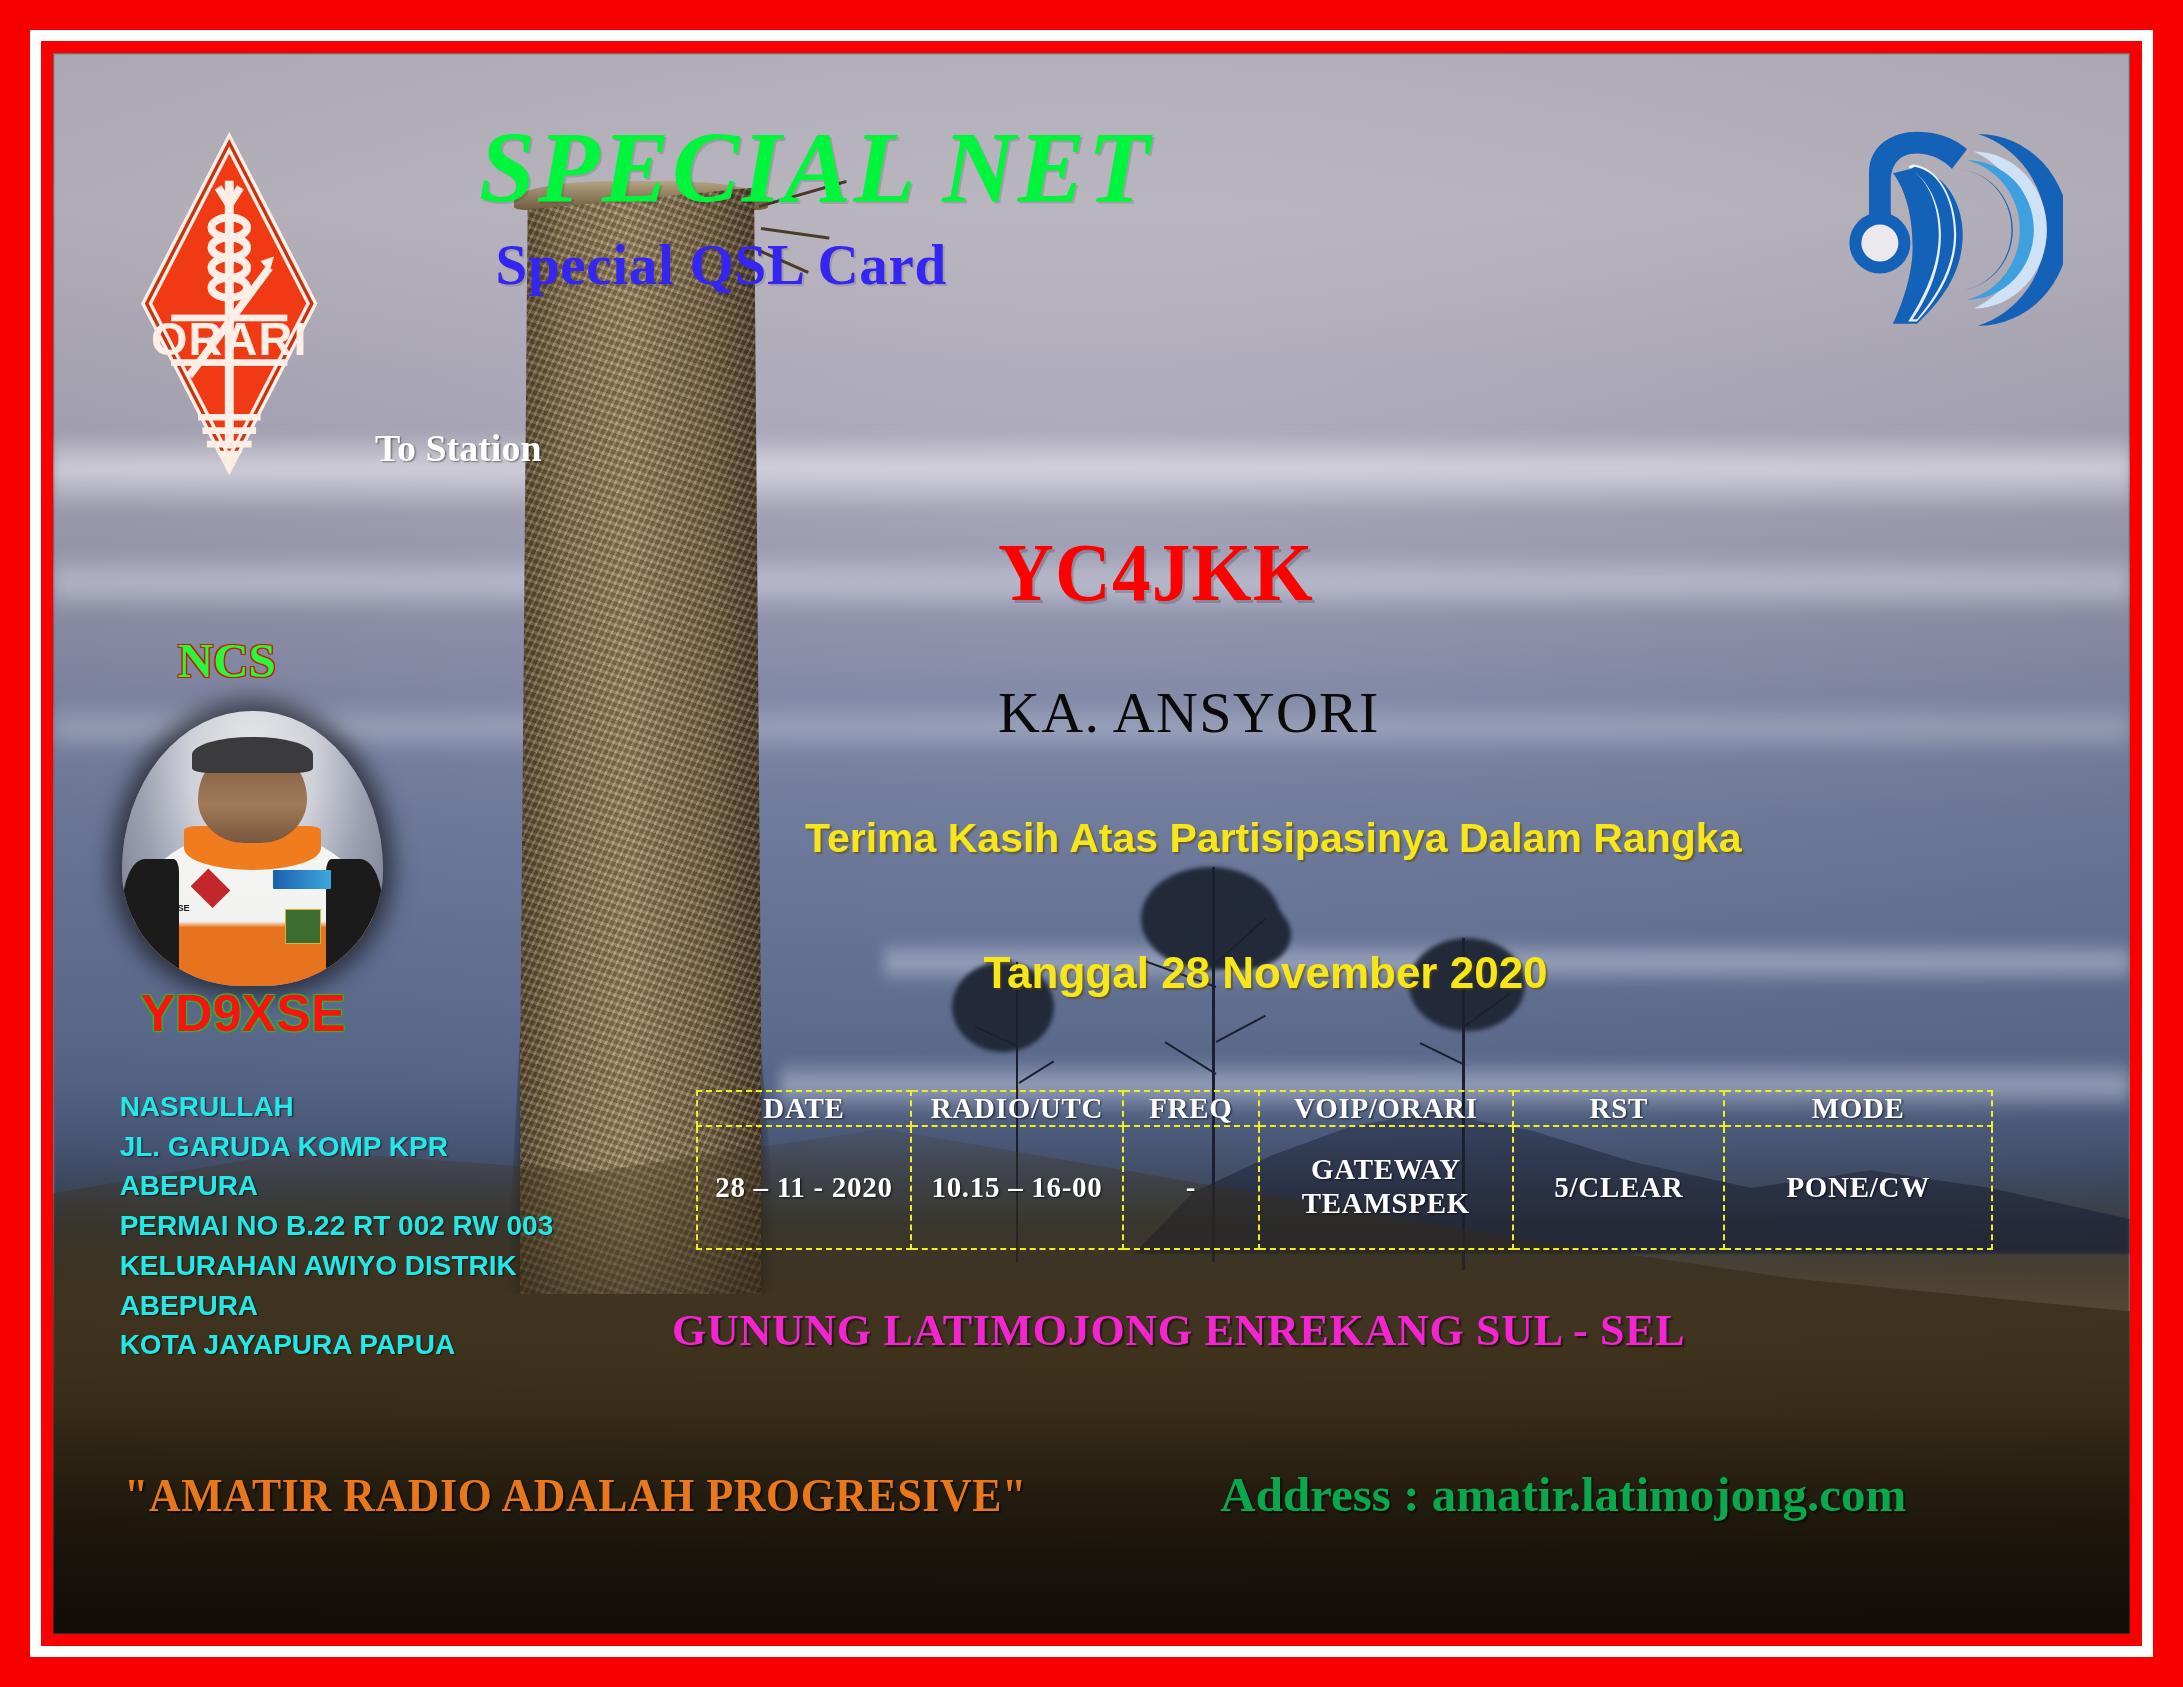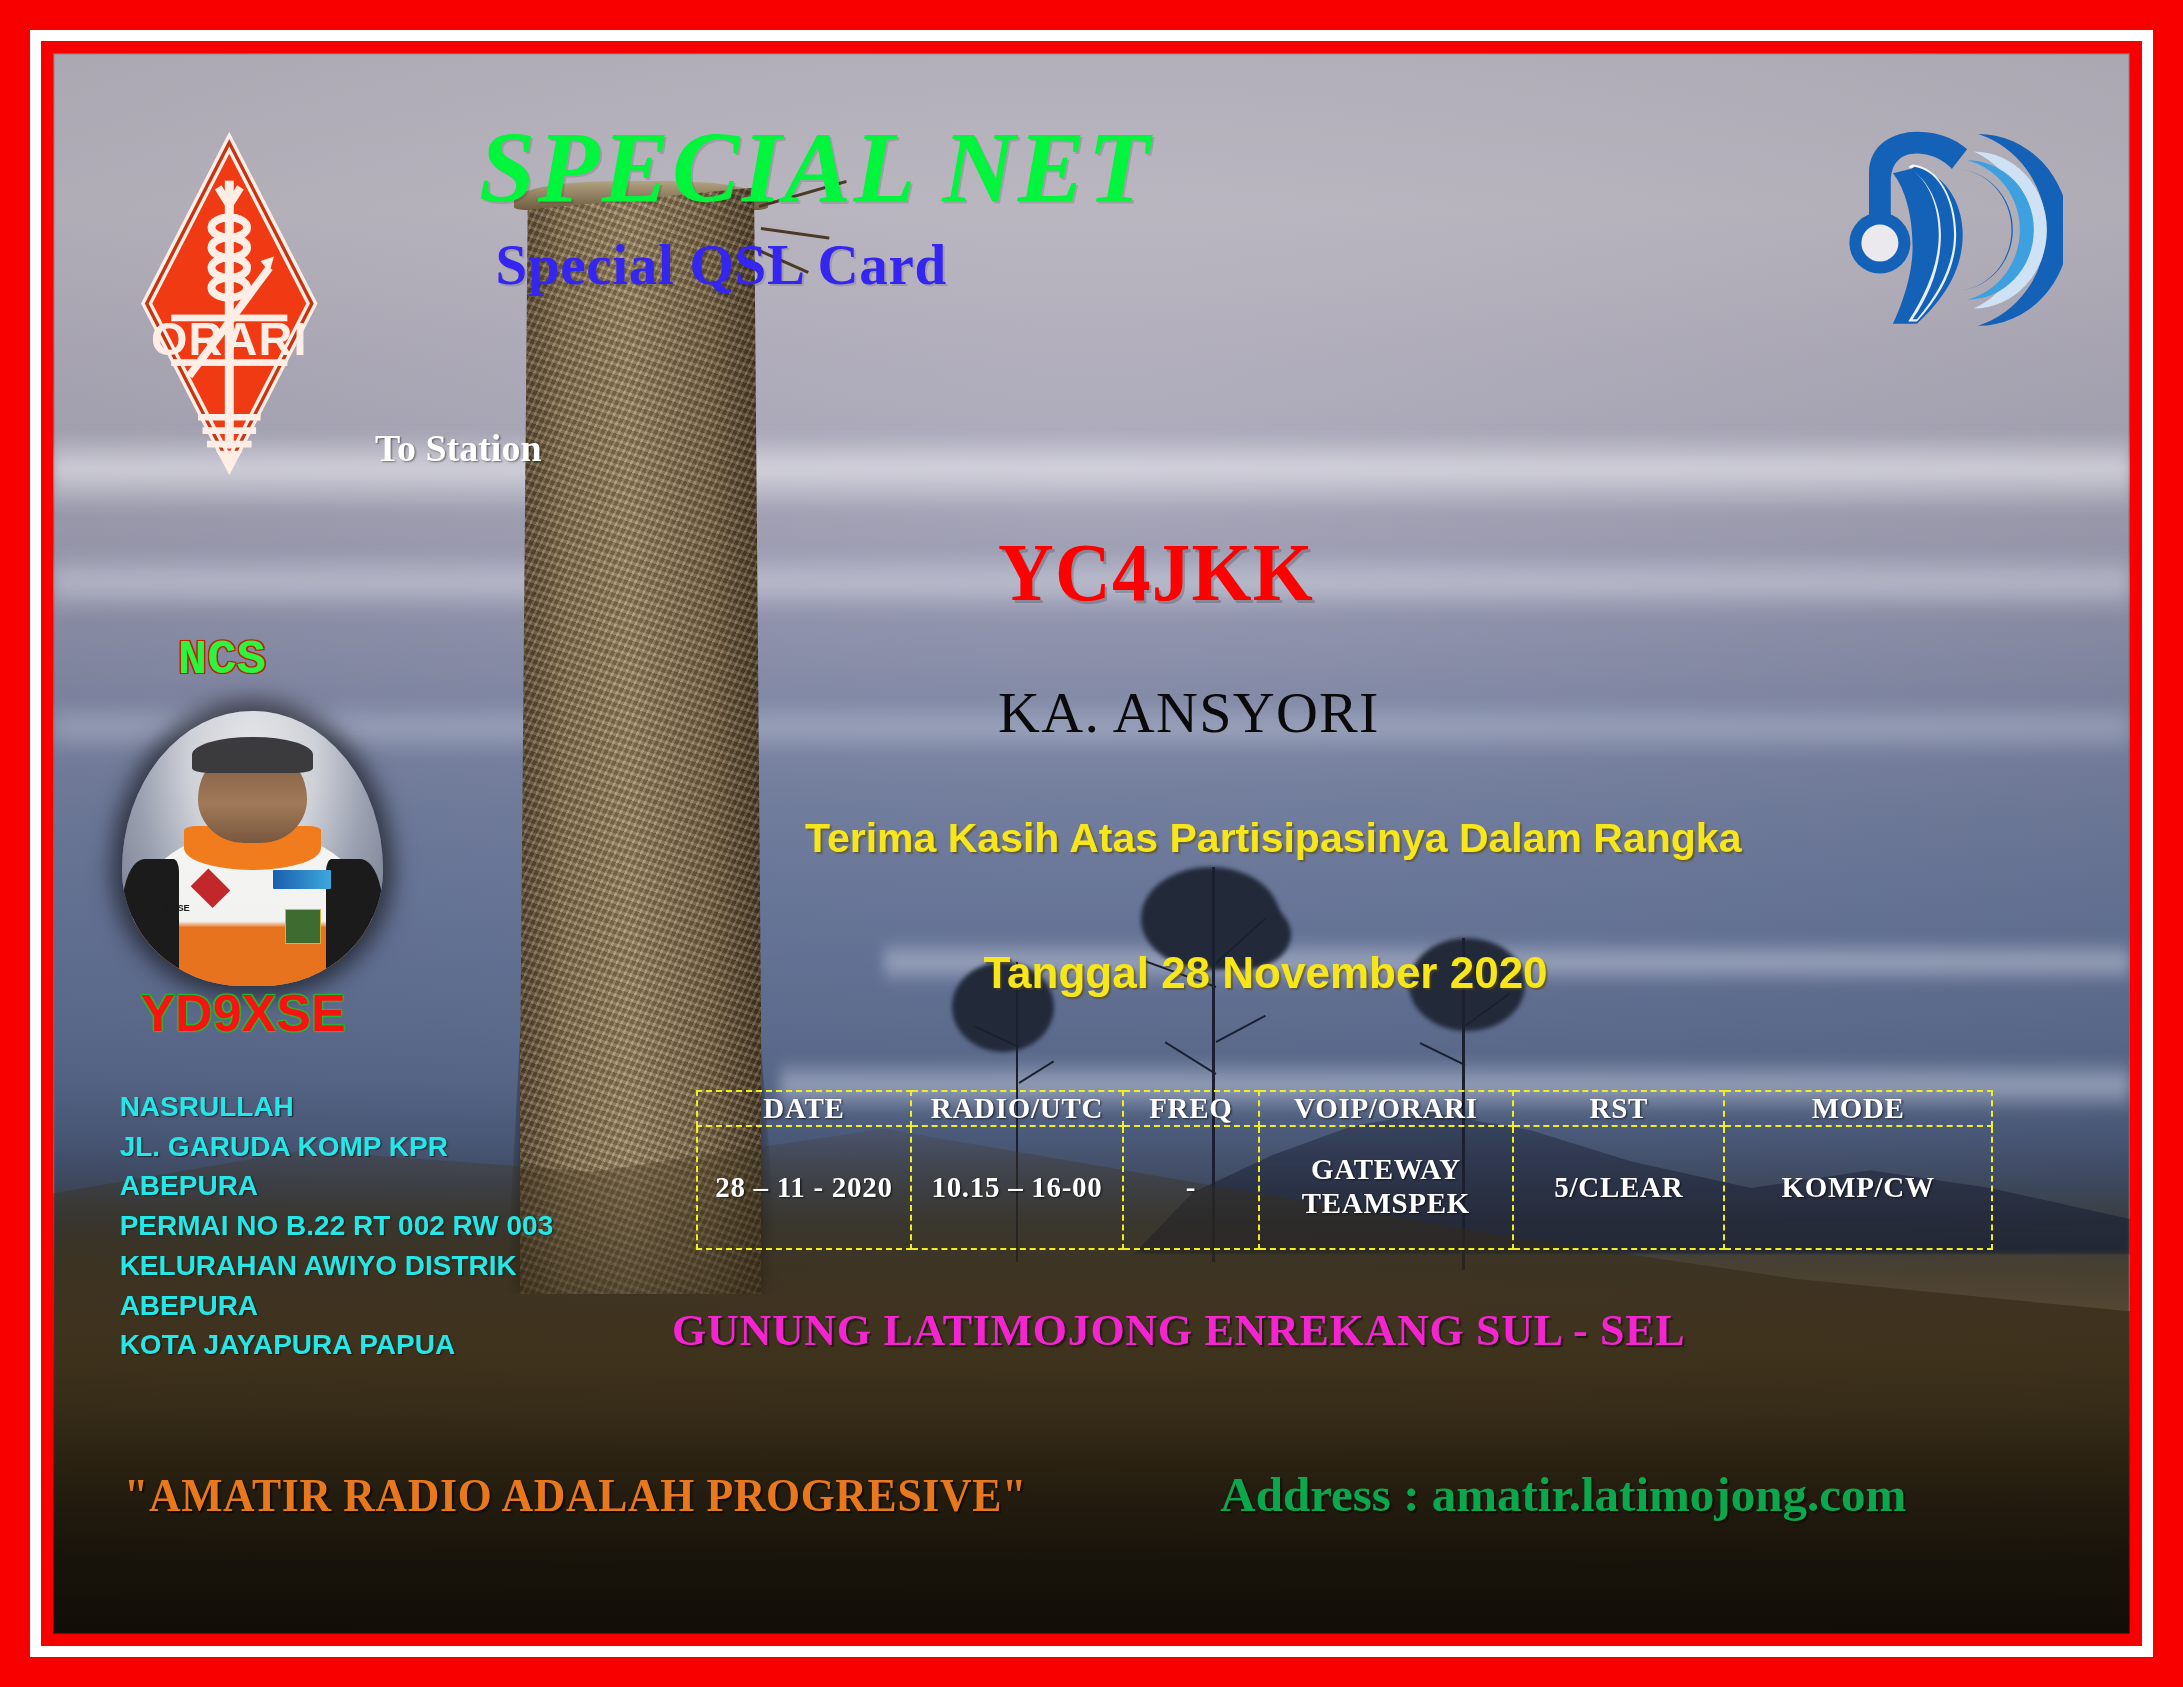--- a/index.html
+++ b/index.html
@@ -146,21 +146,21 @@
     font-family:"Liberation Sans",sans-serif;font-weight:bold;color:#f7e71a;
     text-shadow:2px 2px 1.3px rgba(90,70,0,0.55);
   }
   #thanks-line{left:36.2%;top:48.2%;font-size:41px;}
   #launch-line{left:43.2%;top:52.3%;font-size:40px;font-style:italic;letter-spacing:0.7px;}
   #date-line{left:44.8%;top:56.6%;font-size:44px;}
 
   
   #ncs-label{
     left:6.0%;top:36.6%;
-    font-family:Liberation Mono, monospace;font-weight:bold;font-size:49px;
+    font-family:Liberation Serif, serif;font-weight:bold;font-size:49px;
     color:#2bf53f;
     text-shadow:0 0 2px #d42a00,1.3px 1.3px 0 #b62400,-1.3px -1.3px 0 #b62400,1.3px -1.3px 0 #b62400,-1.3px 1.3px 0 #b62400;
   }
   #op-photo{
     position:absolute;left:3.3%;top:41.6%;width:12.6%;height:17.4%;
     border-radius:50% 50% 46% 46%/58% 58% 42% 42%;
     overflow:hidden;
     box-shadow:0 0 22.5px 10.6px rgba(0,0,0,0.55);
     background:radial-gradient(ellipse at 50% 18%, #e7e7ea 0%, #cfd1d8 34%, #9aa0b0 62%, #6d7384 100%);
   }
@@ -389,21 +389,21 @@
             <tbody>
               <tr>
                 <td>28 – 11 - 2020</td>
                 <td>10.15 – 16-00</td>
                 <td>-</td>
                 <td class="multi">
                   <div>GATEWAY</div>
                   <div>TEAMSPEK</div>
                 </td>
                 <td>5/CLEAR</td>
-                <td>KOMP/CW</td>
+                <td>PONE/CW</td>
               </tr>
             </tbody>
           </table>
 
           <div class="abs" id="location-line">GUNUNG LATIMOJONG ENREKANG SUL - SEL</div>
 
           <div class="abs" id="slogan">"AMATIR  RADIO ADALAH PROGRESIVE"</div>
           <div class="abs" id="web-address">Address  : amatir.latimojong.com</div>
 
         </div>

